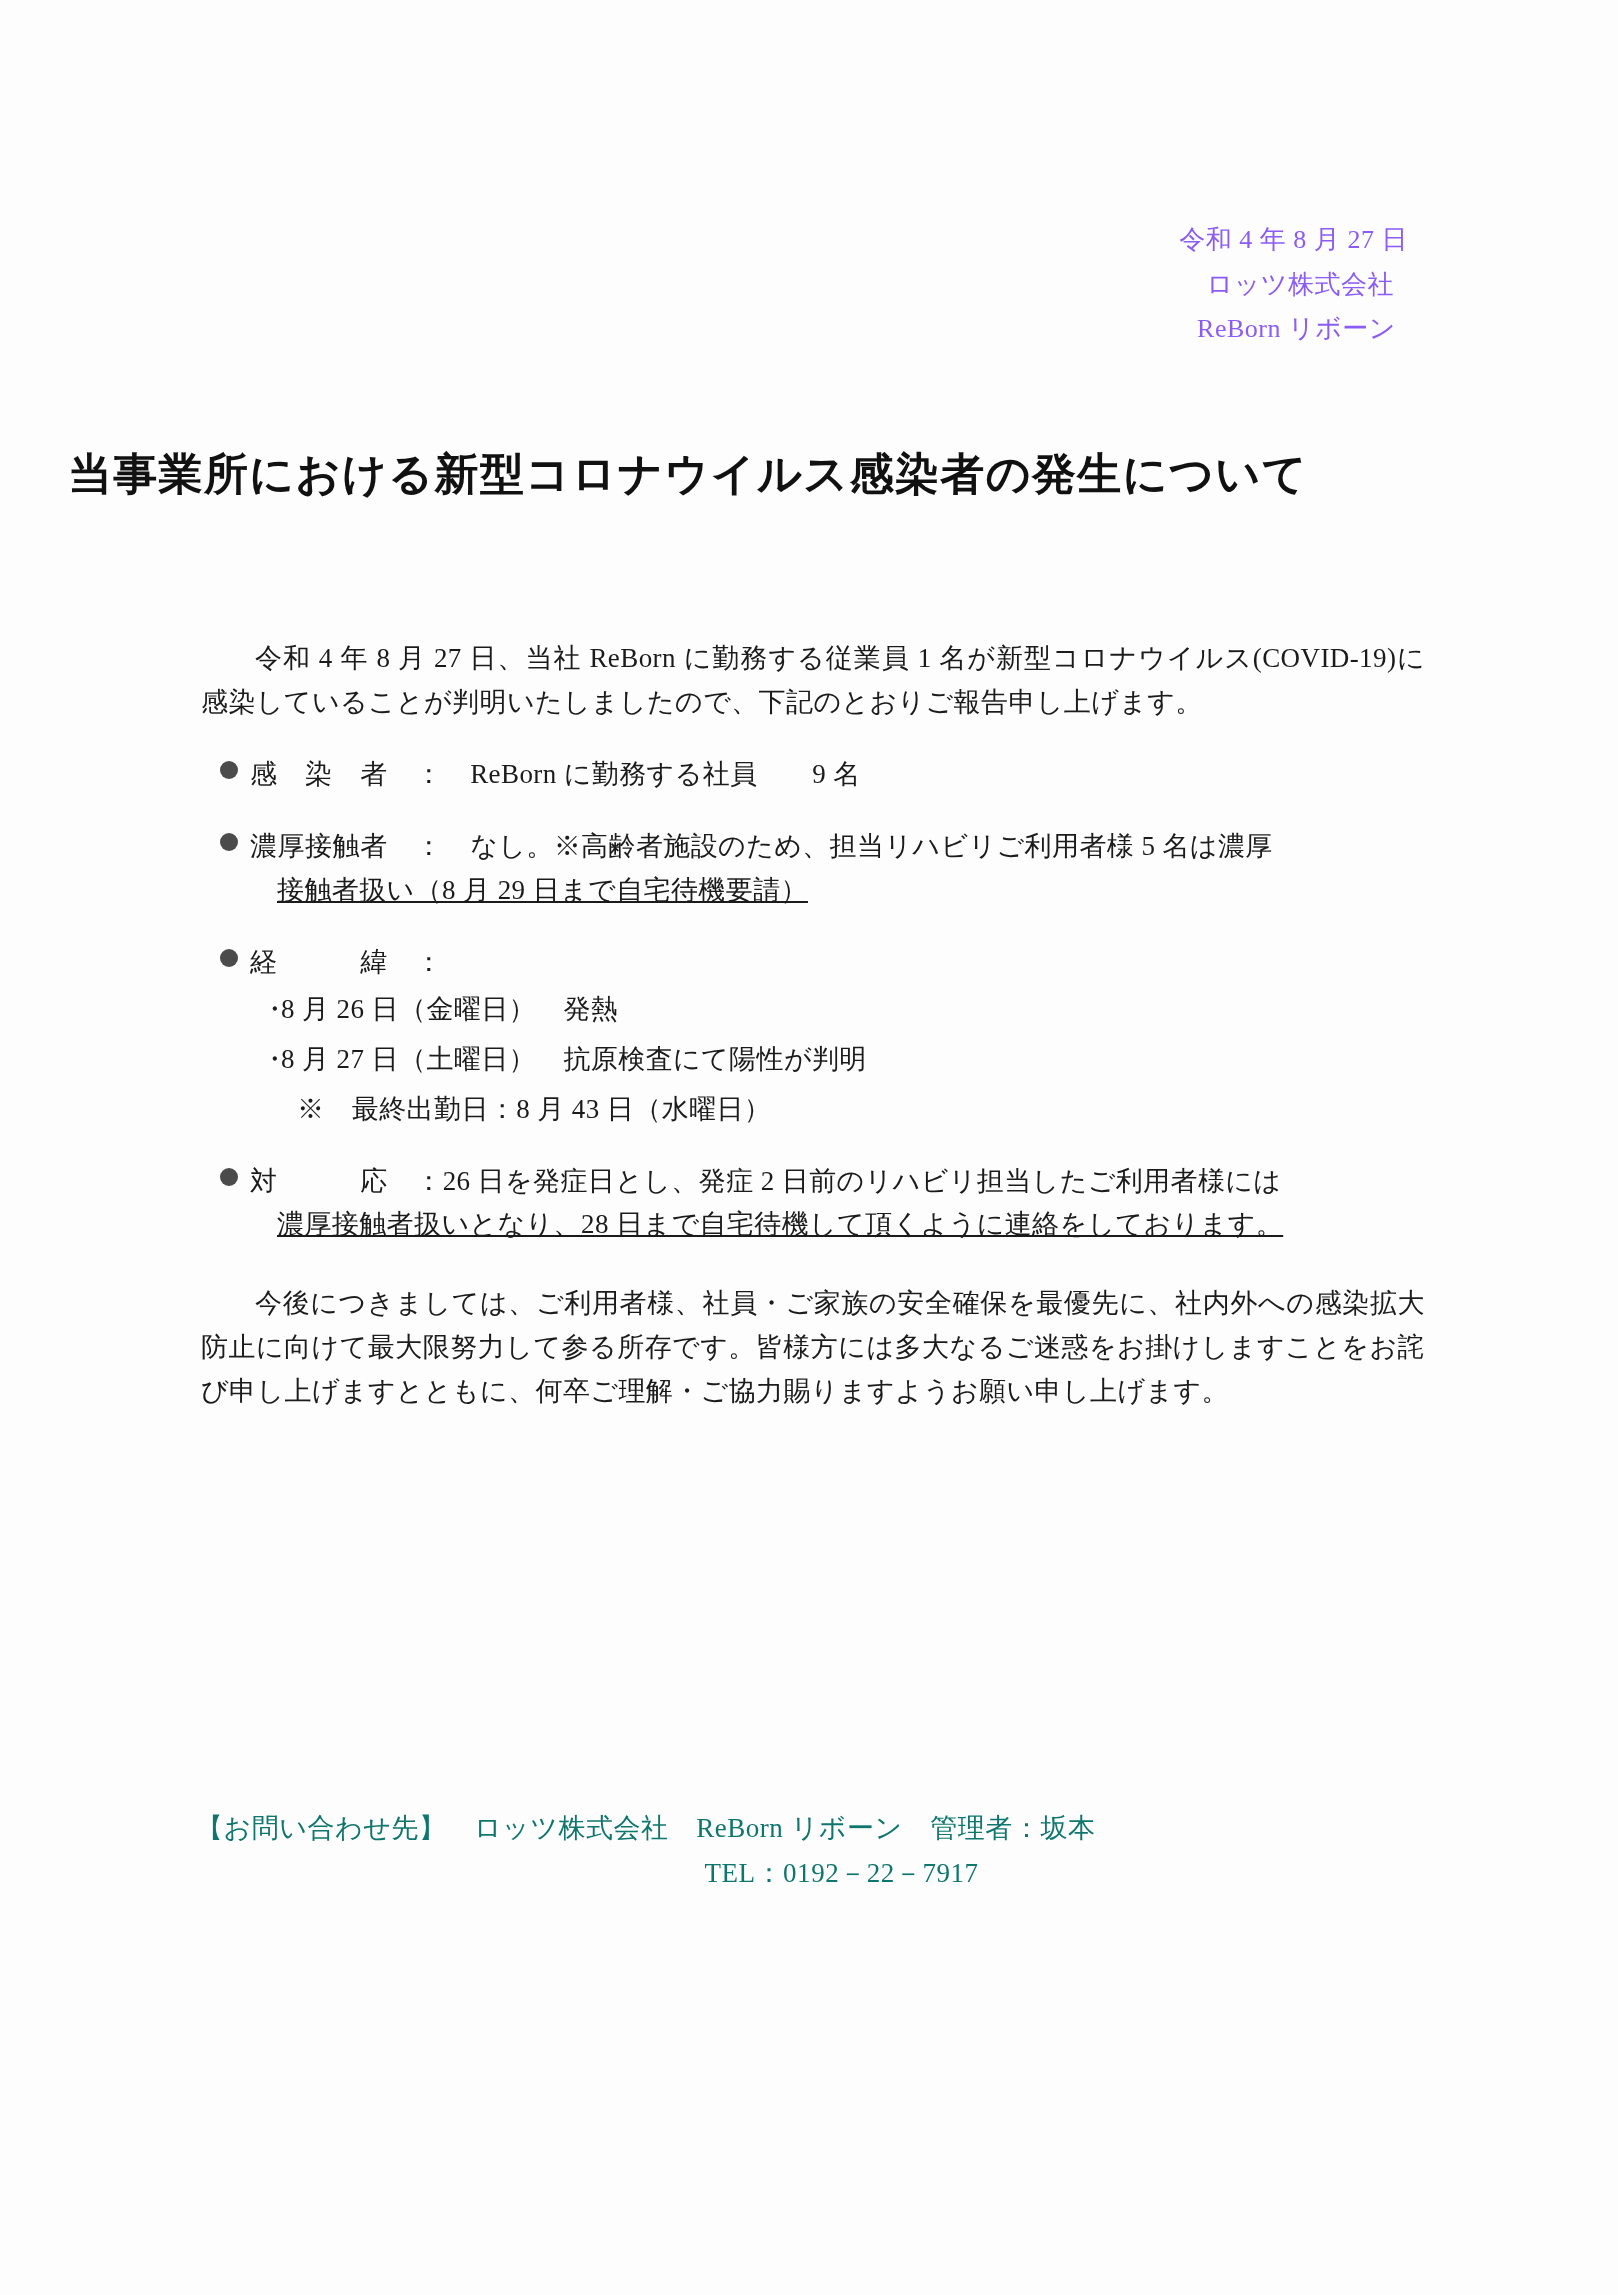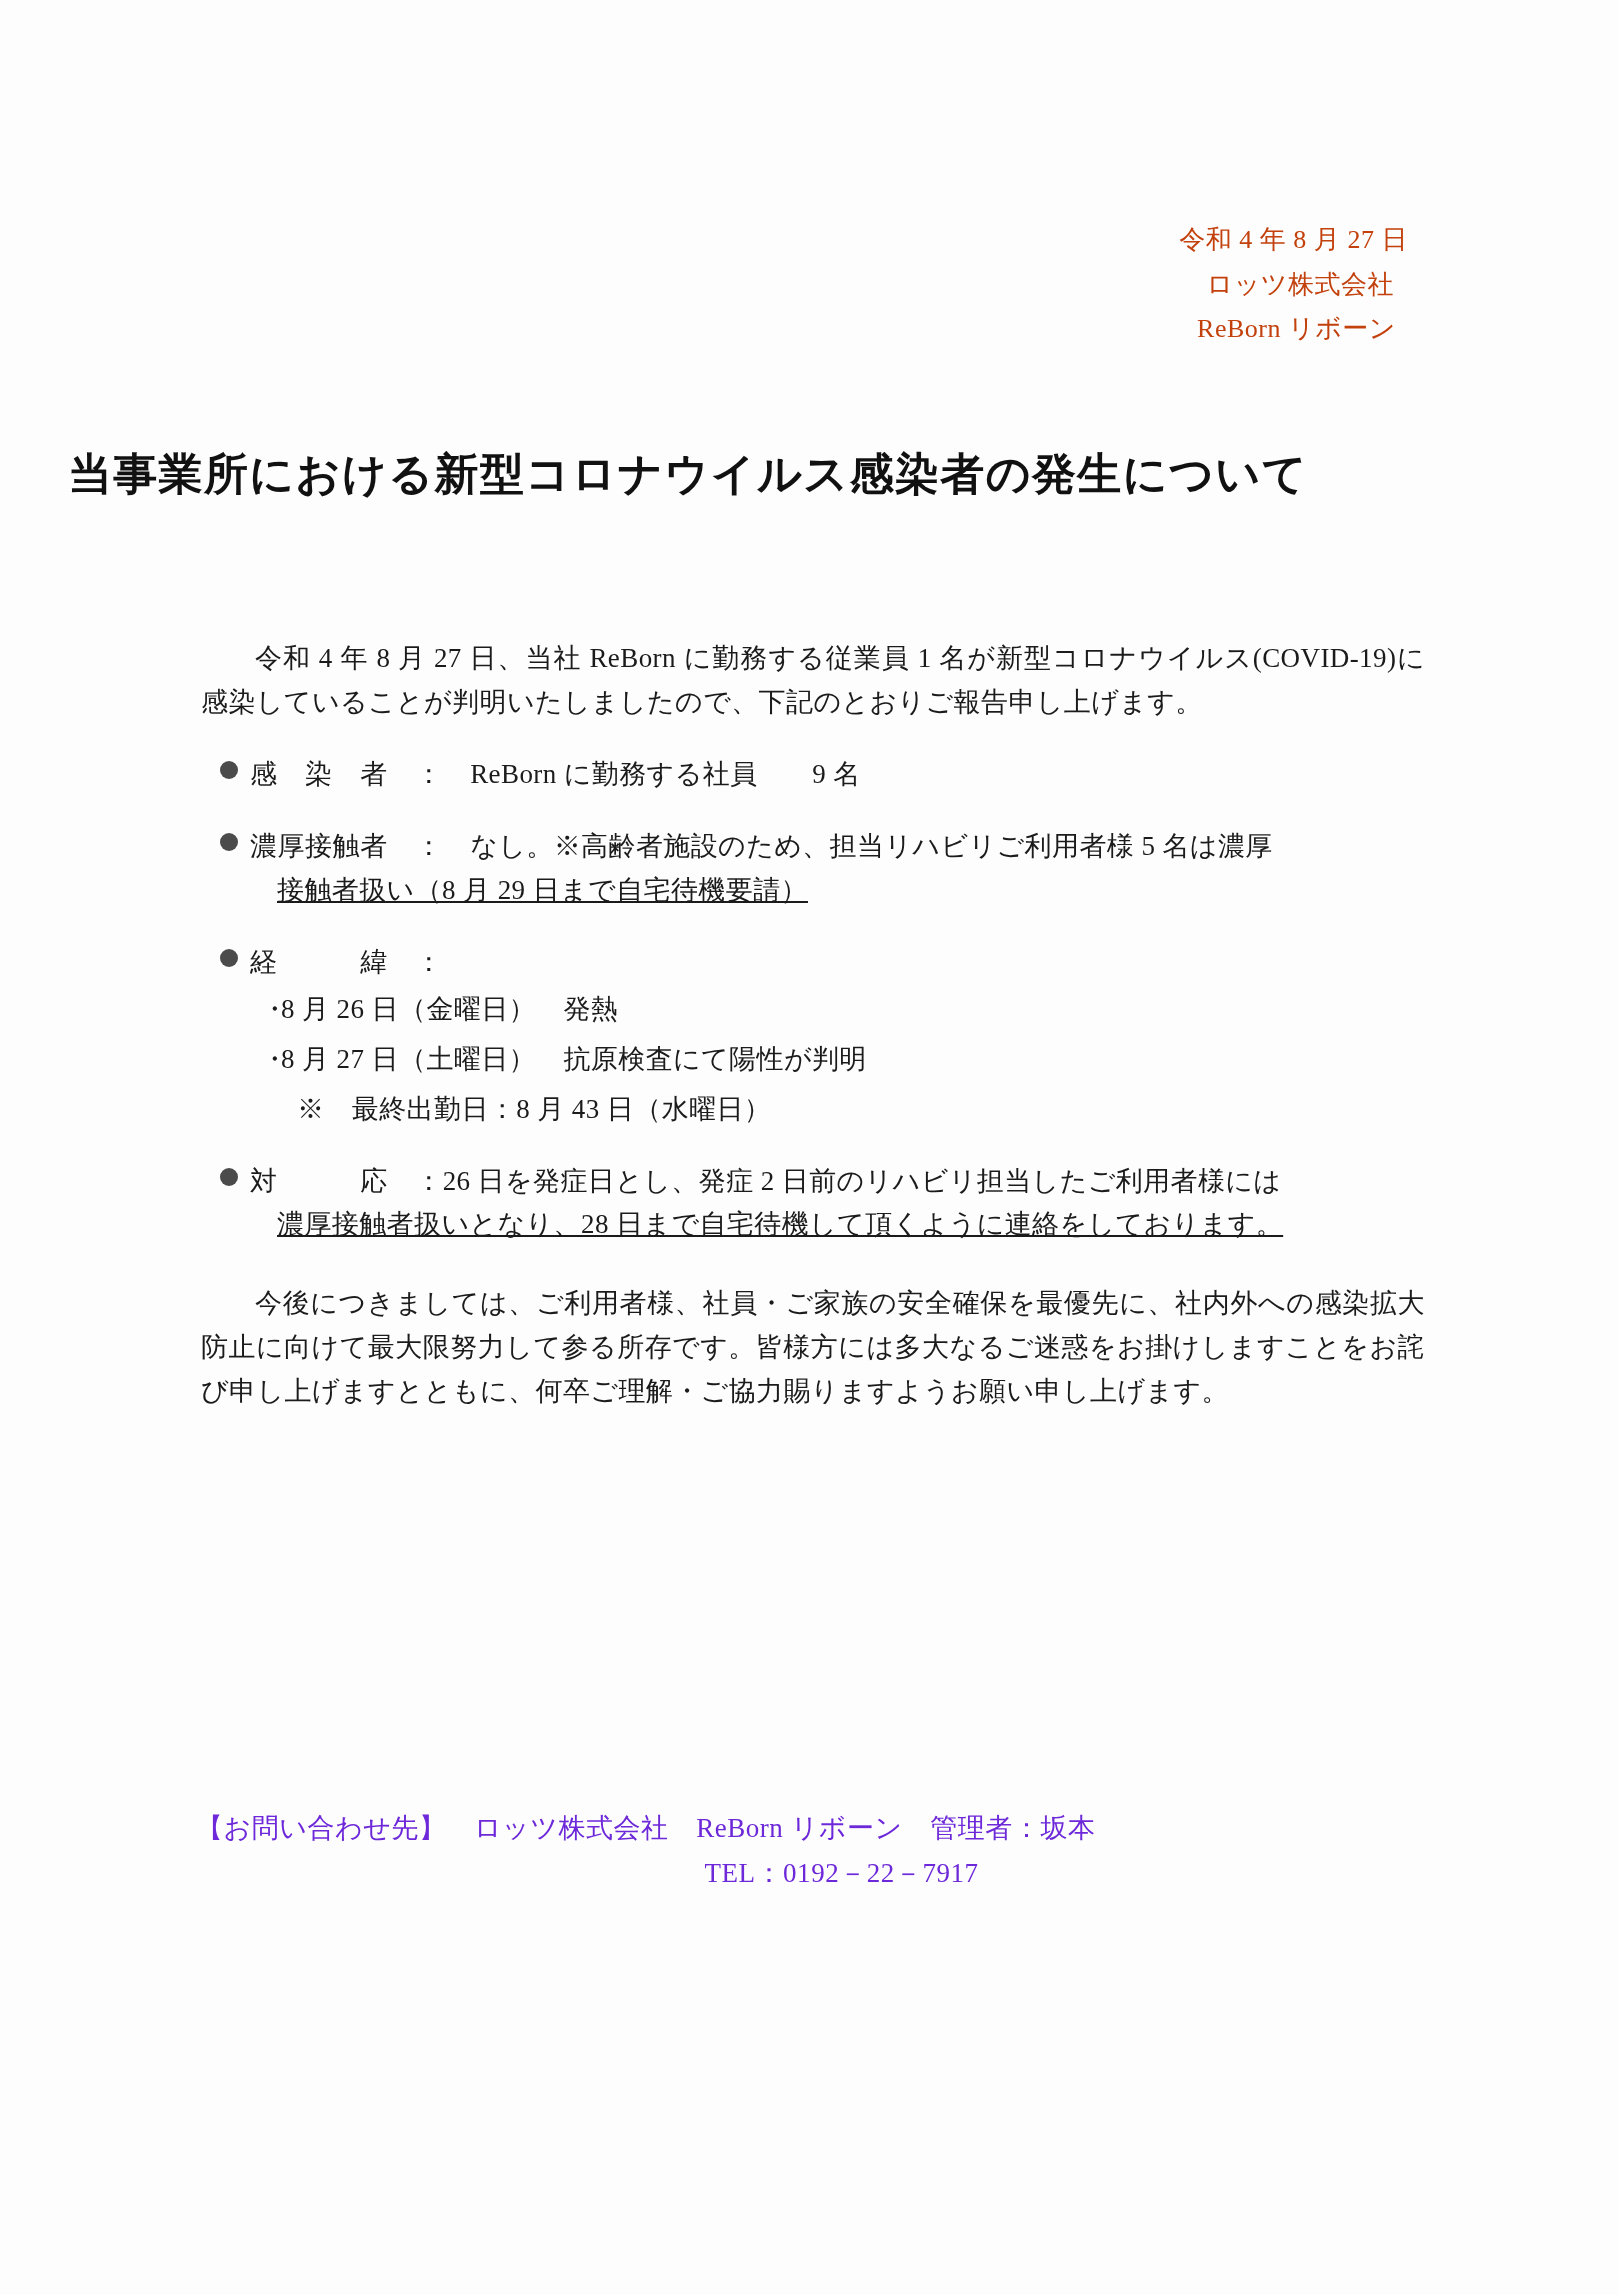--- a/index.html
+++ b/index.html
@@ -26,21 +26,21 @@
 
   
   .header-block {
     position: absolute;
     top: 218px;
     right: 210px;
     text-align: left;
     font-size: 26px;
     line-height: 1.72;
     letter-spacing: 0.02em;
-    color: #c2410c;
+    color: #8b5cf6;
   }
   .header-line { white-space: nowrap; text-align: right; }
   .header-line.l2 { padding-right: 14px; }
   .header-line.l3 { padding-right: 12px; }
 
   
   .doc-title {
     position: absolute;
     top: 445px;
     left: 0;
@@ -127,21 +127,21 @@
 
   
   .contact {
     position: absolute;
     top: 1806px;
     left: 196px;
     width: 1265px;
     font-size: 27px;
     line-height: 1.68;
     letter-spacing: 0.02em;
-    color: #6d28d9;
+    color: #0f766e;
   }
   .contact .tel {
     padding-left: 26px;
     text-align: center;
   }
   .nowrap { white-space: nowrap; }
 </style>
 </head>
 <body>
 

